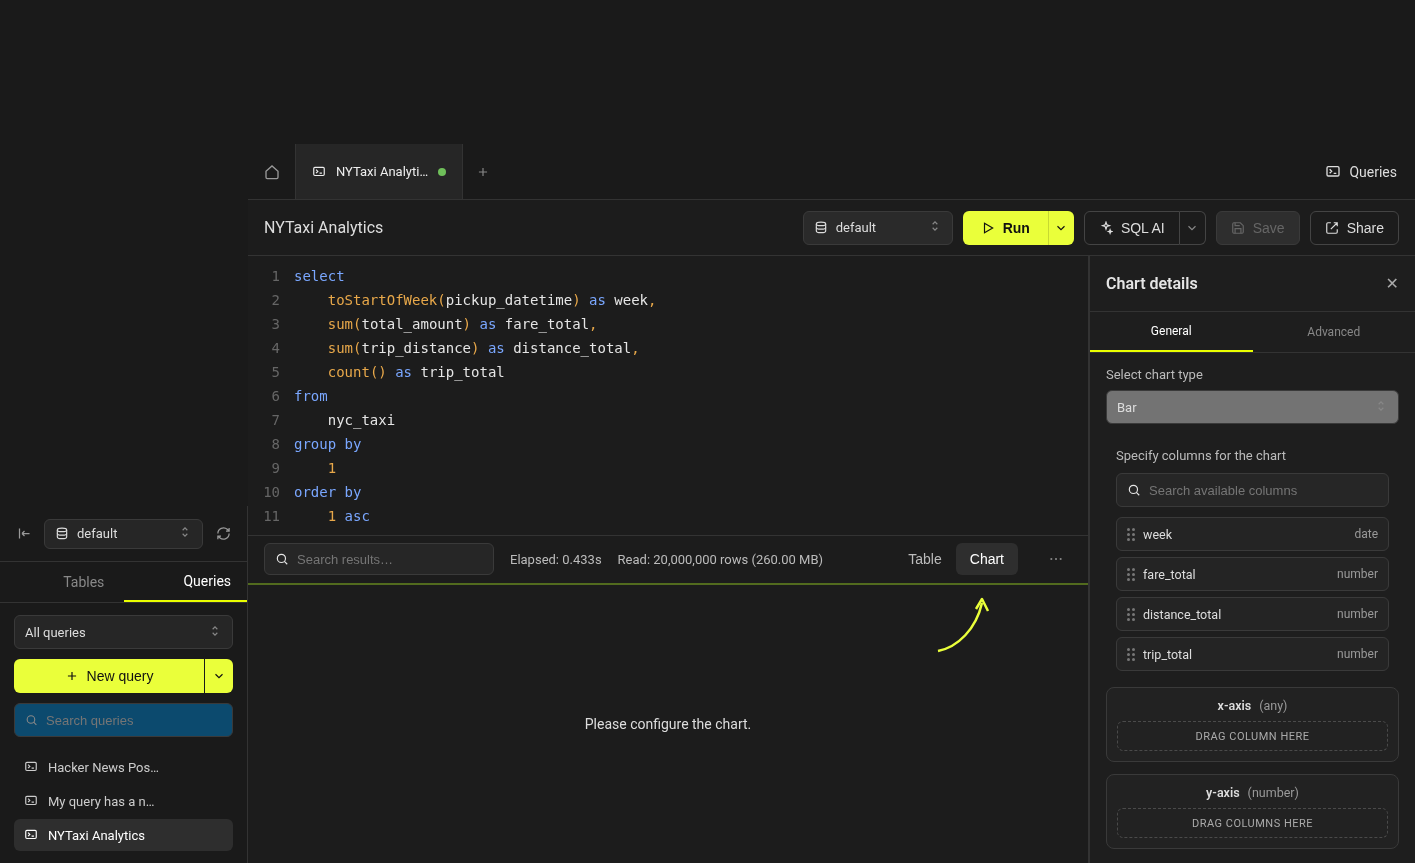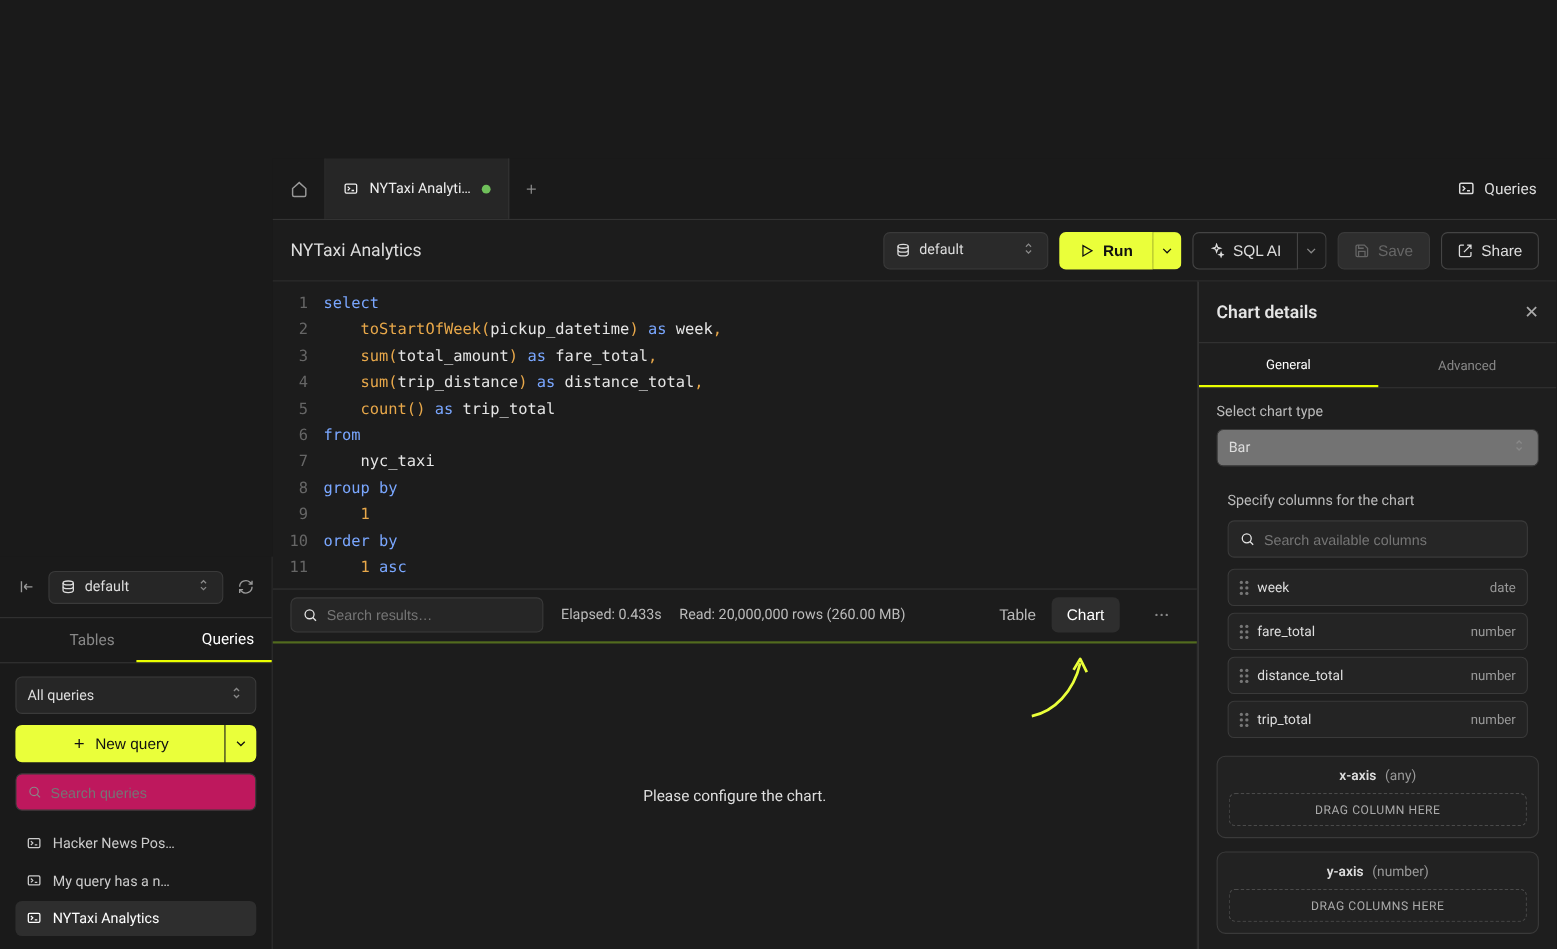--- a/index.html
+++ b/index.html
@@ -66,21 +66,21 @@
   display: flex; align-items: center; justify-content: center; gap: 8px;
   cursor: pointer; font-size: 14px;
 }
 .newq-caret {
   width: 28px; height: 34px; background: #eaff3a; color: #111;
   border: none; border-radius: 0 6px 6px 0;
   display: flex; align-items: center; justify-content: center; cursor: pointer;
 }
 .search-queries {
   height: 34px; border: 1px solid #3a3a3a; border-radius: 6px;
-  background: #be185d; display: flex; align-items: center;
+  background: #0c4a6e; display: flex; align-items: center;
   padding: 0 10px; gap: 8px; color: #888;
 }
 .search-queries input {
   flex: 1; background: transparent; border: none; color: #ddd;
   font-size: 13px; outline: none;
 }
 .query-list { margin-top: 4px; display: flex; flex-direction: column; gap: 2px; }
 .query-item {
   height: 32px; display: flex; align-items: center; padding: 0 10px;
   gap: 10px; color: #ccc; cursor: pointer; border-radius: 6px;

